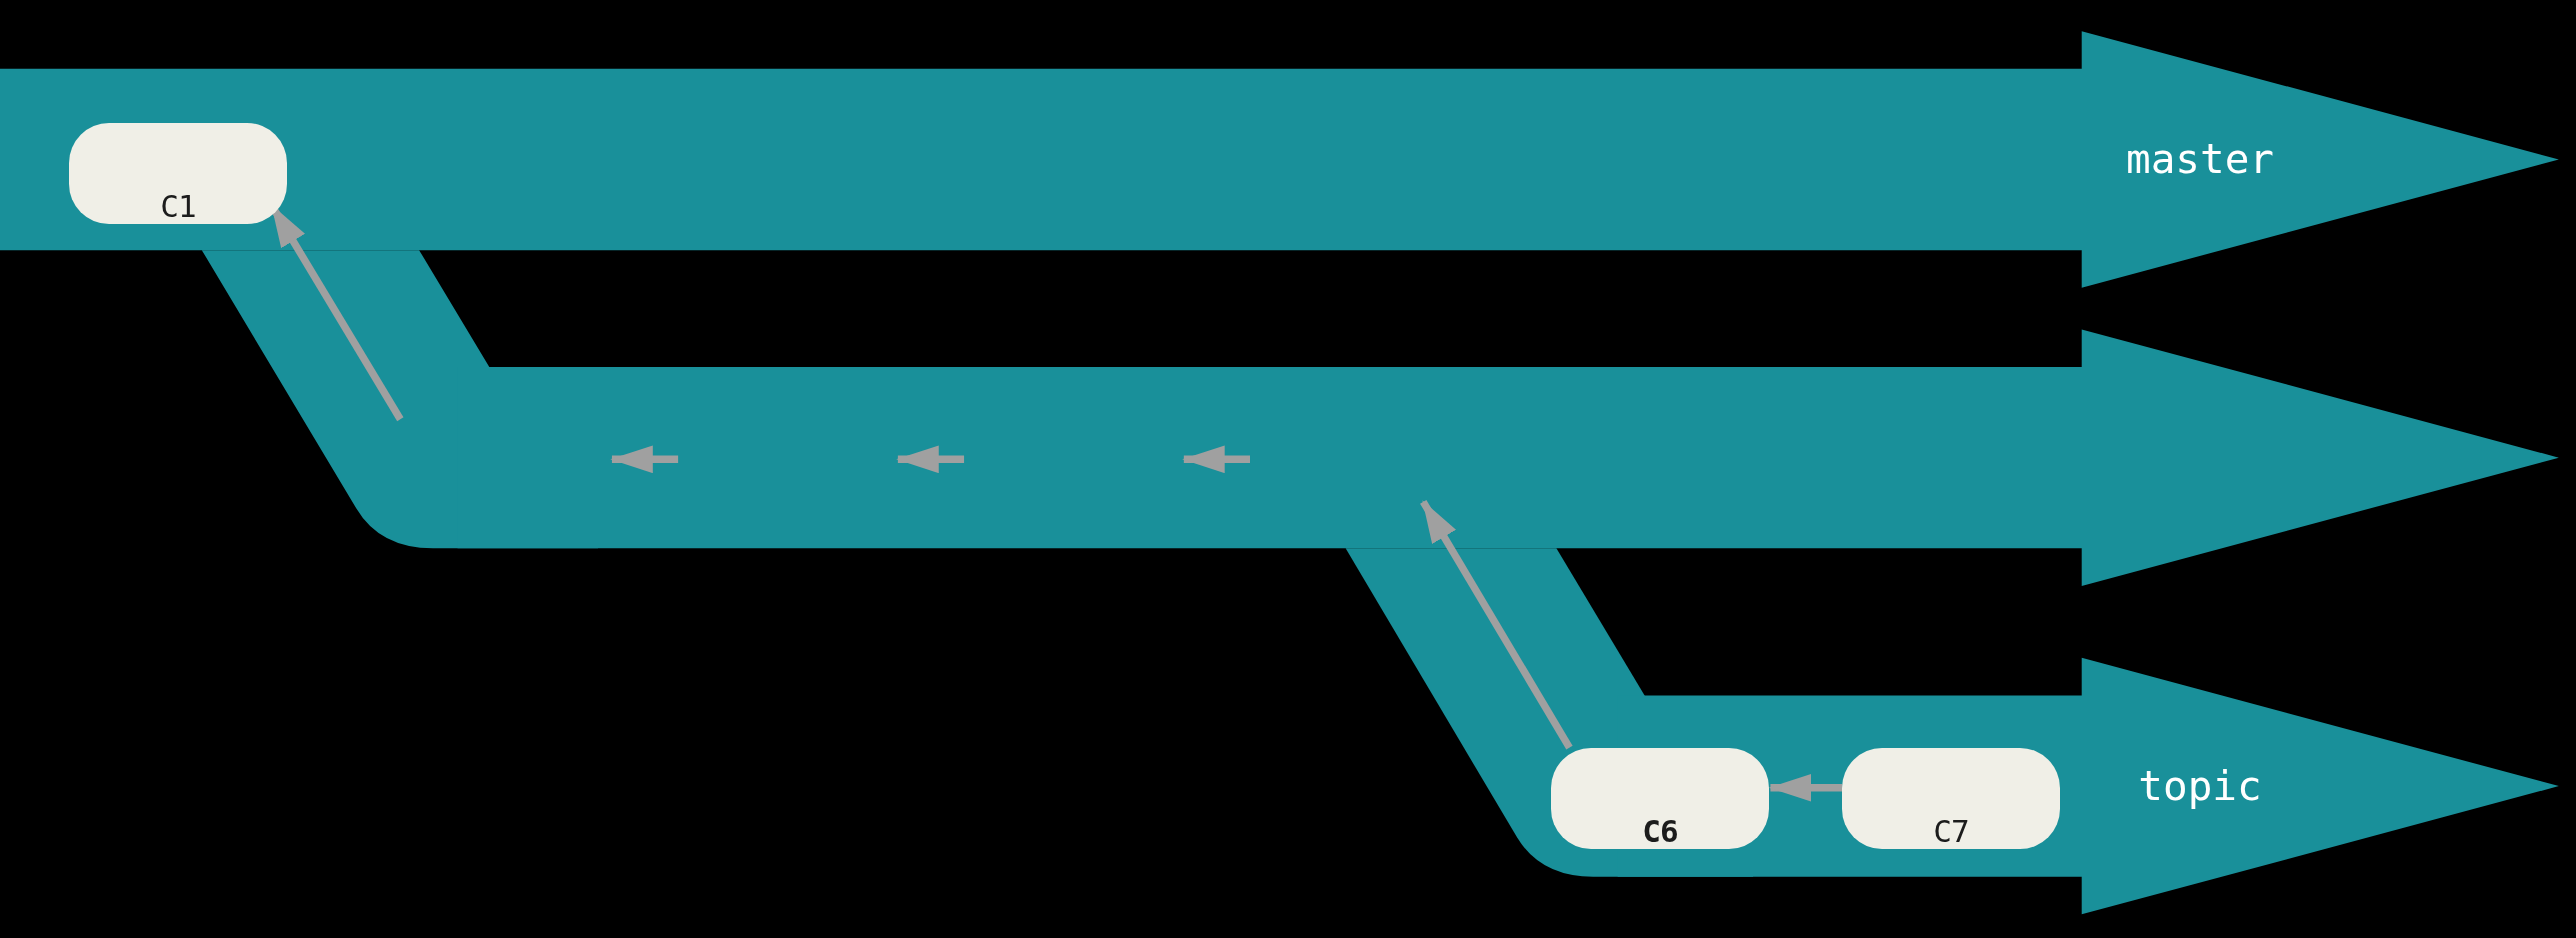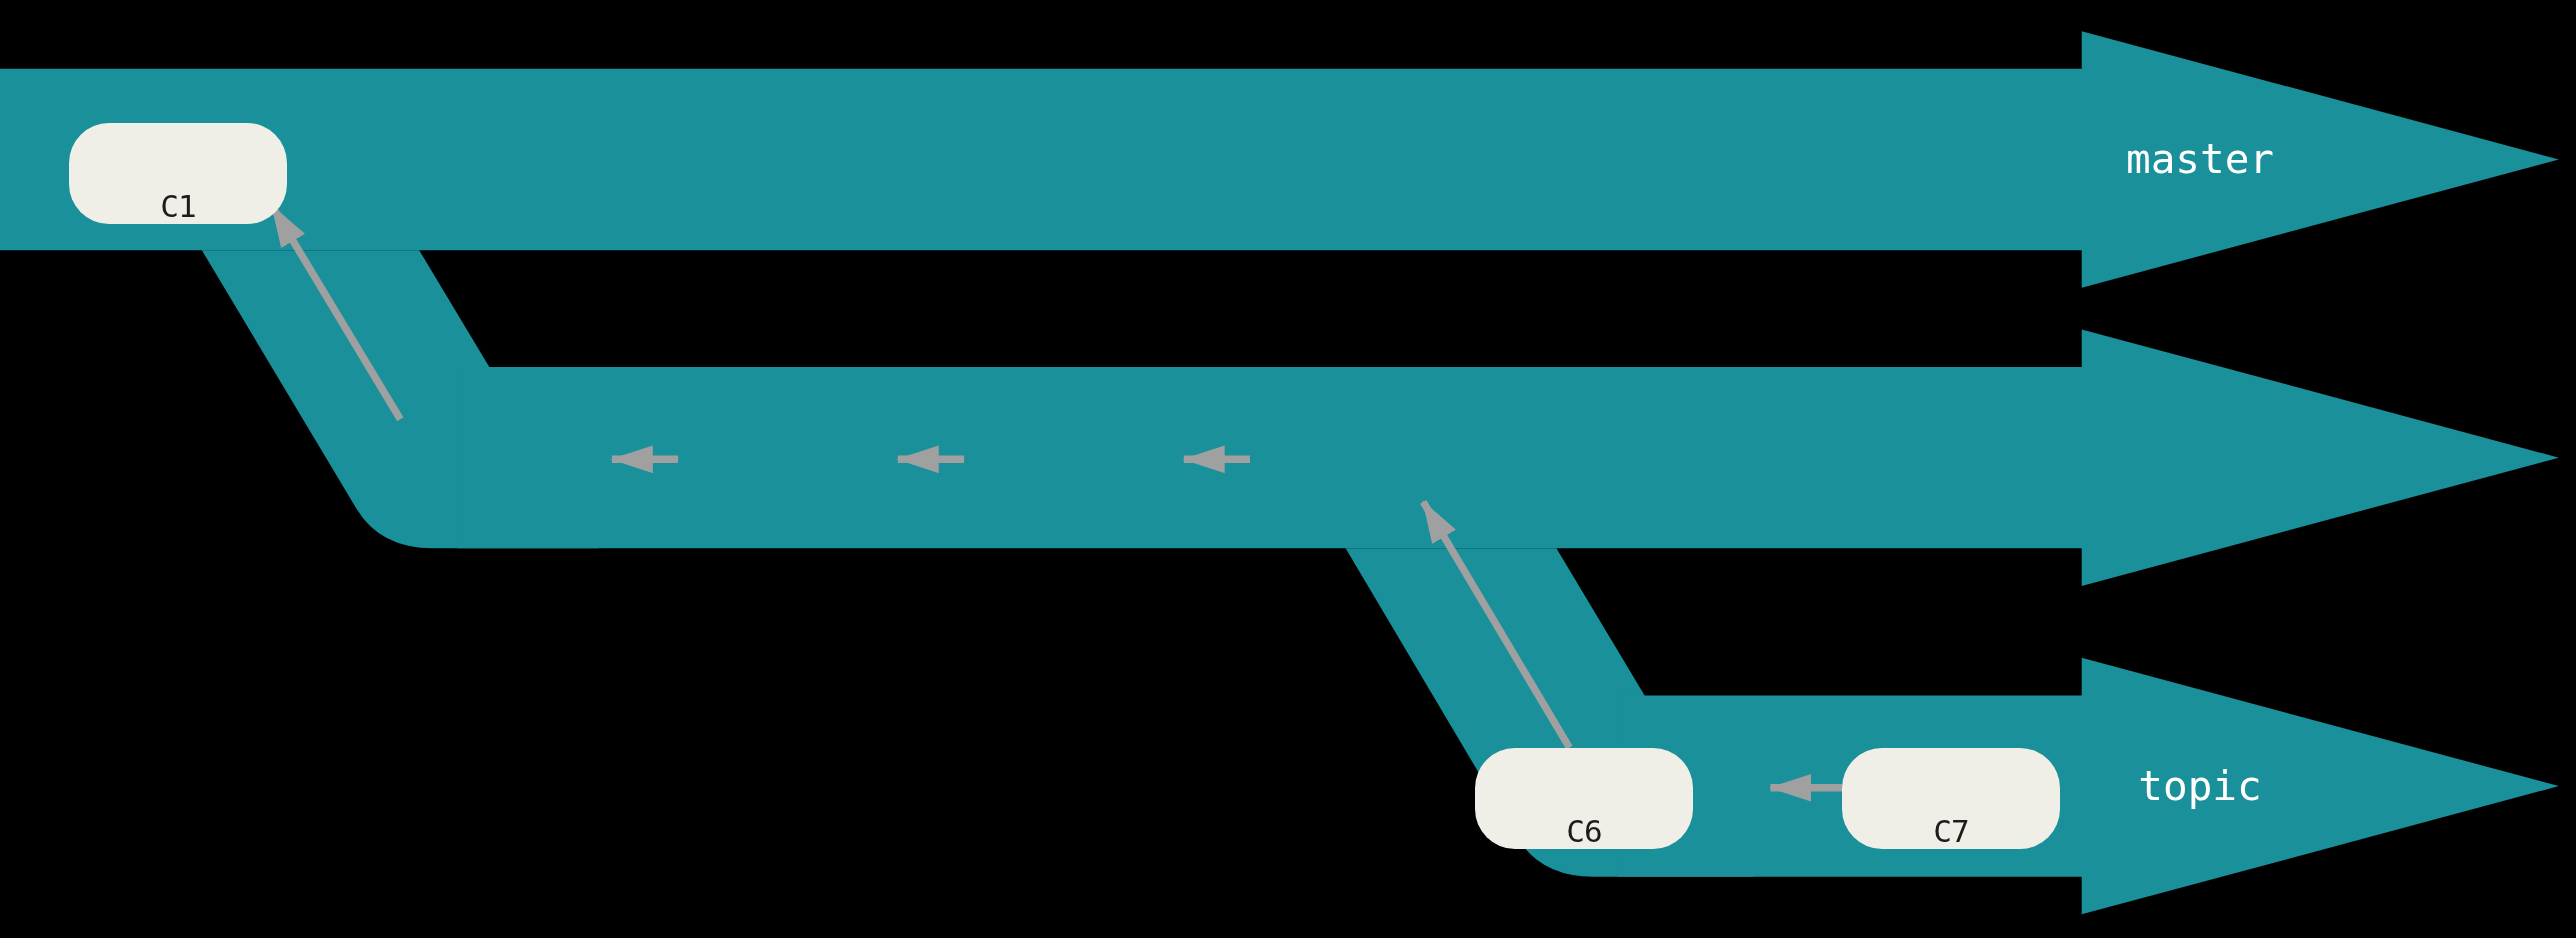--- a/index.html
+++ b/index.html
@@ -70,21 +70,21 @@
       <line x1="1180" y1="562" x2="1099" y2="562" marker-end="url(#arrowhead)"></line>
       <line x1="1530" y1="562" x2="1449" y2="562" marker-end="url(#arrowhead)"></line>
       <line x1="1921" y1="915" x2="1742" y2="614" marker-end="url(#arrowhead)"></line>
       <line x1="2255" y1="964" x2="2167" y2="964" marker-end="url(#arrowhead)"></line>
     </g>
   </svg>
 
   <div class="commit" style="left:69px;  top:123px;">
     <span>C1</span>
   </div>
-  <div class="commit" style="left:1475px; top:748px;">
+  <div class="commit" style="left:1551px; top:748px;font-weight:bold;">
     <span>C6</span>
   </div>
   <div class="commit" style="left:1842px; top:748px;">
     <span>C7</span>
   </div>
 
   <div class="branch-label" style="left:2200px; top:159px;">master</div>
   <div class="branch-label" style="left:2200px; top:786px;">topic</div>
 
 </div>

